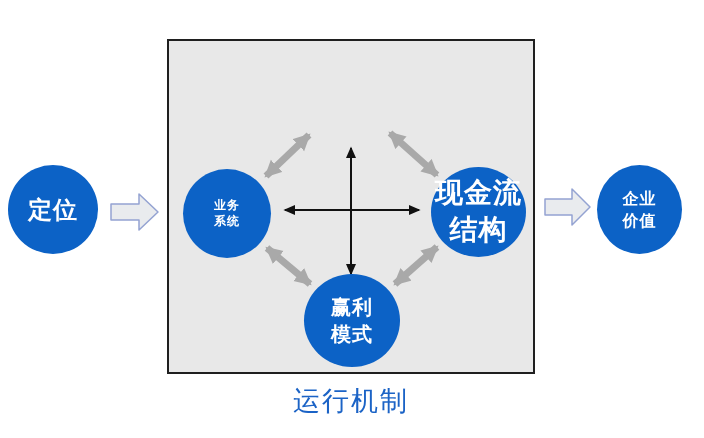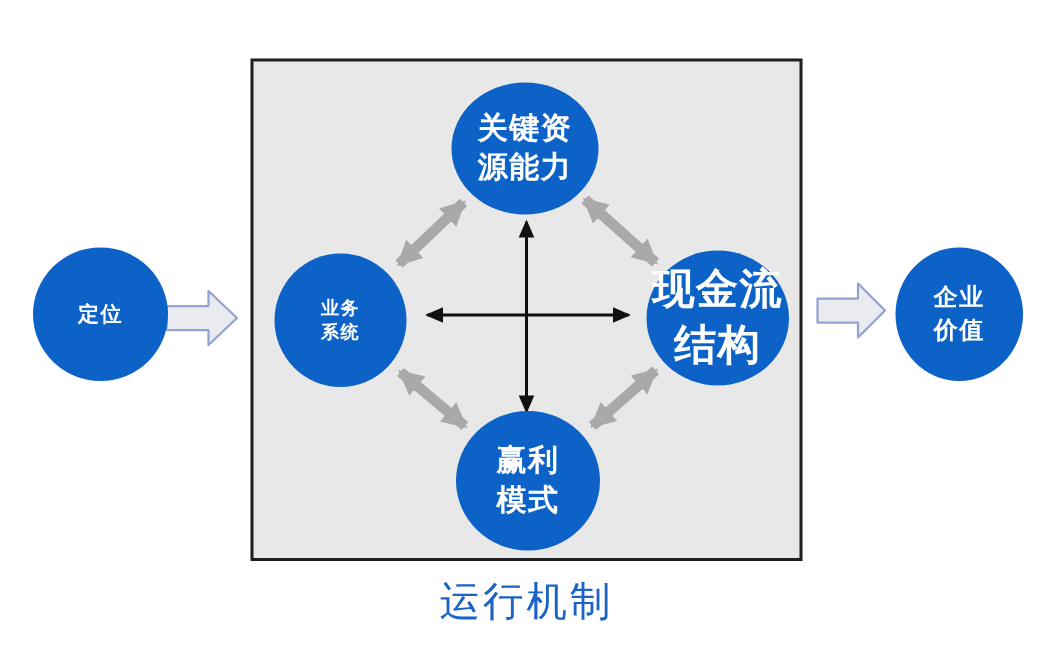--- a/index.html
+++ b/index.html
@@ -11,21 +11,21 @@
     position:absolute;left:167px;top:39px;width:368px;height:335px;
     background:#e8e8e8;border:2px solid #1f1f1f;box-sizing:border-box;
   }
   .arrow-layer{position:absolute;left:0;top:0;width:704px;height:438px;}
   .node{
     position:absolute;border-radius:50%;background:#0c62c6;color:#ffffff;
     display:flex;flex-direction:column;align-items:center;justify-content:center;
     font-weight:bold;text-align:center;letter-spacing:1px;line-height:1.32;
   }
   .node span{display:block;}
-  .node-pos{left:22px;top:165px;width:90px;height:89px;font-size:14px;}
+  .node-pos{left:8px;top:165px;width:90px;height:89px;font-size:24px;}
   .node-key{left:301px;top:55px;width:98px;height:88px;font-size:20px;}
   .node-biz{left:183px;top:169px;width:88px;height:89px;font-size:12px;}
   .node-cash{left:431px;top:167px;width:95px;height:90px;font-size:28px;}
   .node-profit{left:304px;top:274px;width:96px;height:93px;font-size:20px;}
   .node-value{left:597px;top:165px;width:85px;height:89px;font-size:16px;}
   .caption{
     position:absolute;left:167px;top:383px;width:368px;text-align:center;
     font-size:27px;font-weight:normal;color:#1b63c6;letter-spacing:2px;
   }
   .block-arrow{fill:#e9ebee;stroke:#94a3d2;stroke-width:1.5;stroke-linejoin:round;}
@@ -58,24 +58,20 @@
     <line class="gray-line" x1="310" y1="284" x2="267" y2="248" marker-start="url(#gray-head)" marker-end="url(#gray-head)"></line>
 
     <line class="black-line" x1="285" y1="210" x2="419" y2="210" marker-start="url(#black-head)" marker-end="url(#black-head)"></line>
     <line class="black-line" x1="351" y1="148" x2="351" y2="274" marker-start="url(#black-head)" marker-end="url(#black-head)"></line>
   </svg>
 
   <div class="node node-pos">
     <span>定位</span>
   </div>
 
-  <div class="node node-key">
-    <span>关键资</span>
-    <span>源能力</span>
-  </div>
 
   <div class="node node-biz">
     <span>业务</span>
     <span>系统</span>
   </div>
 
   <div class="node node-cash">
     <span>现金流</span>
     <span>结构</span>
   </div>

